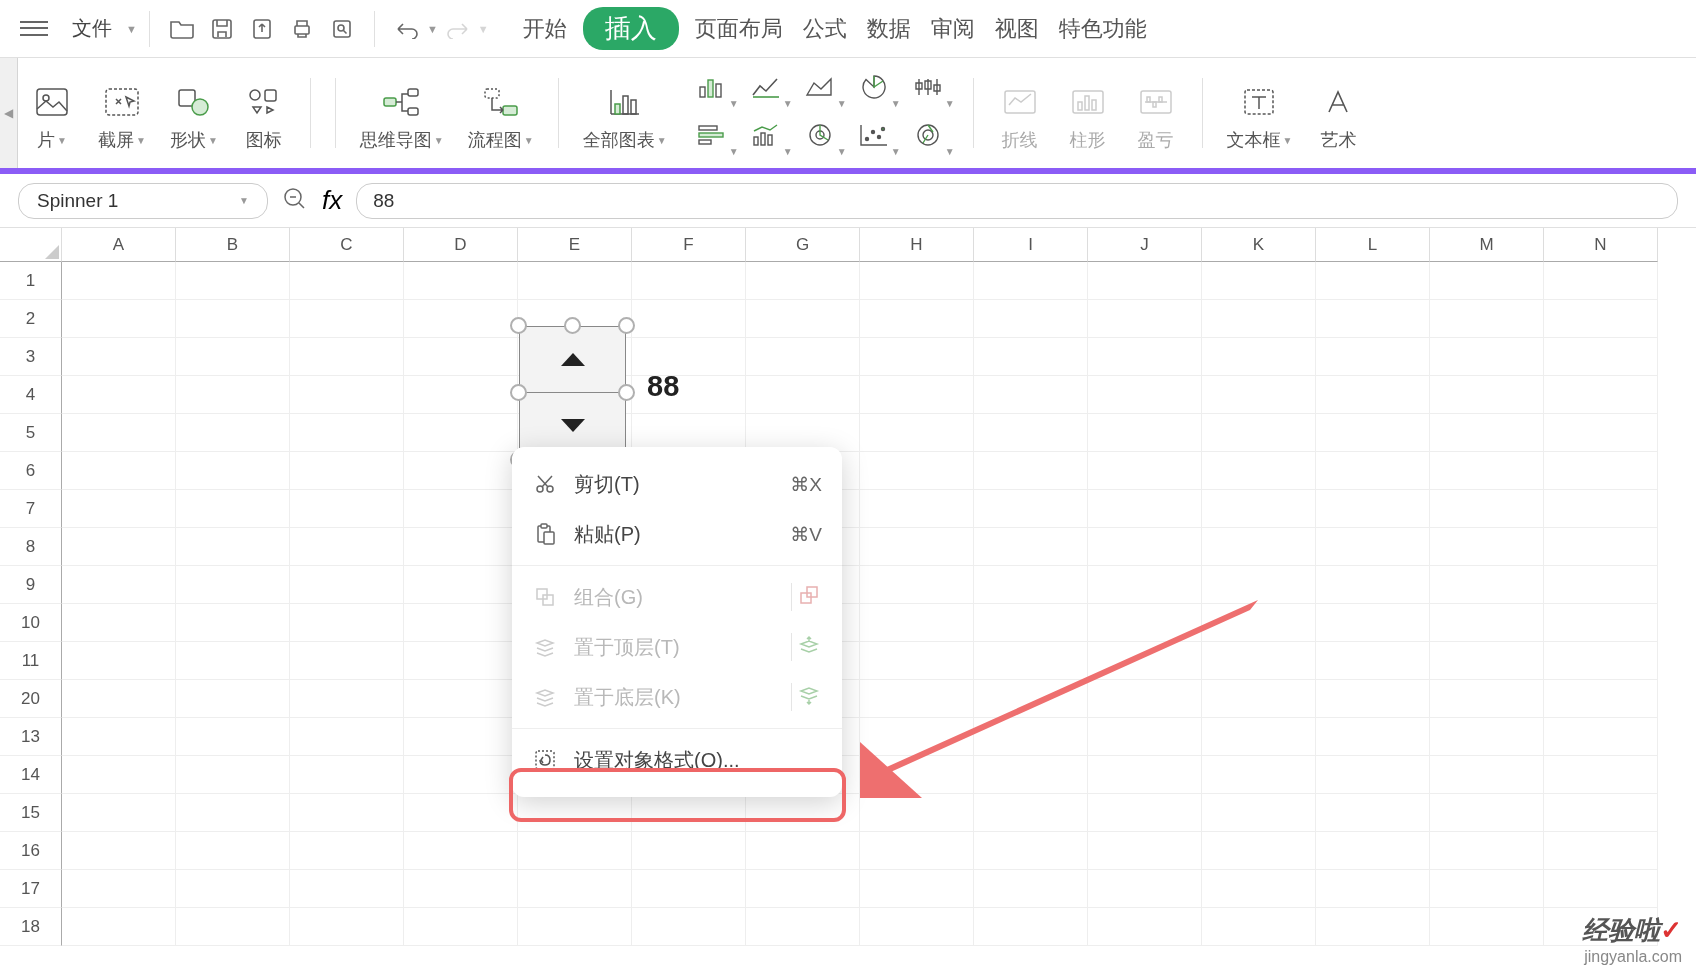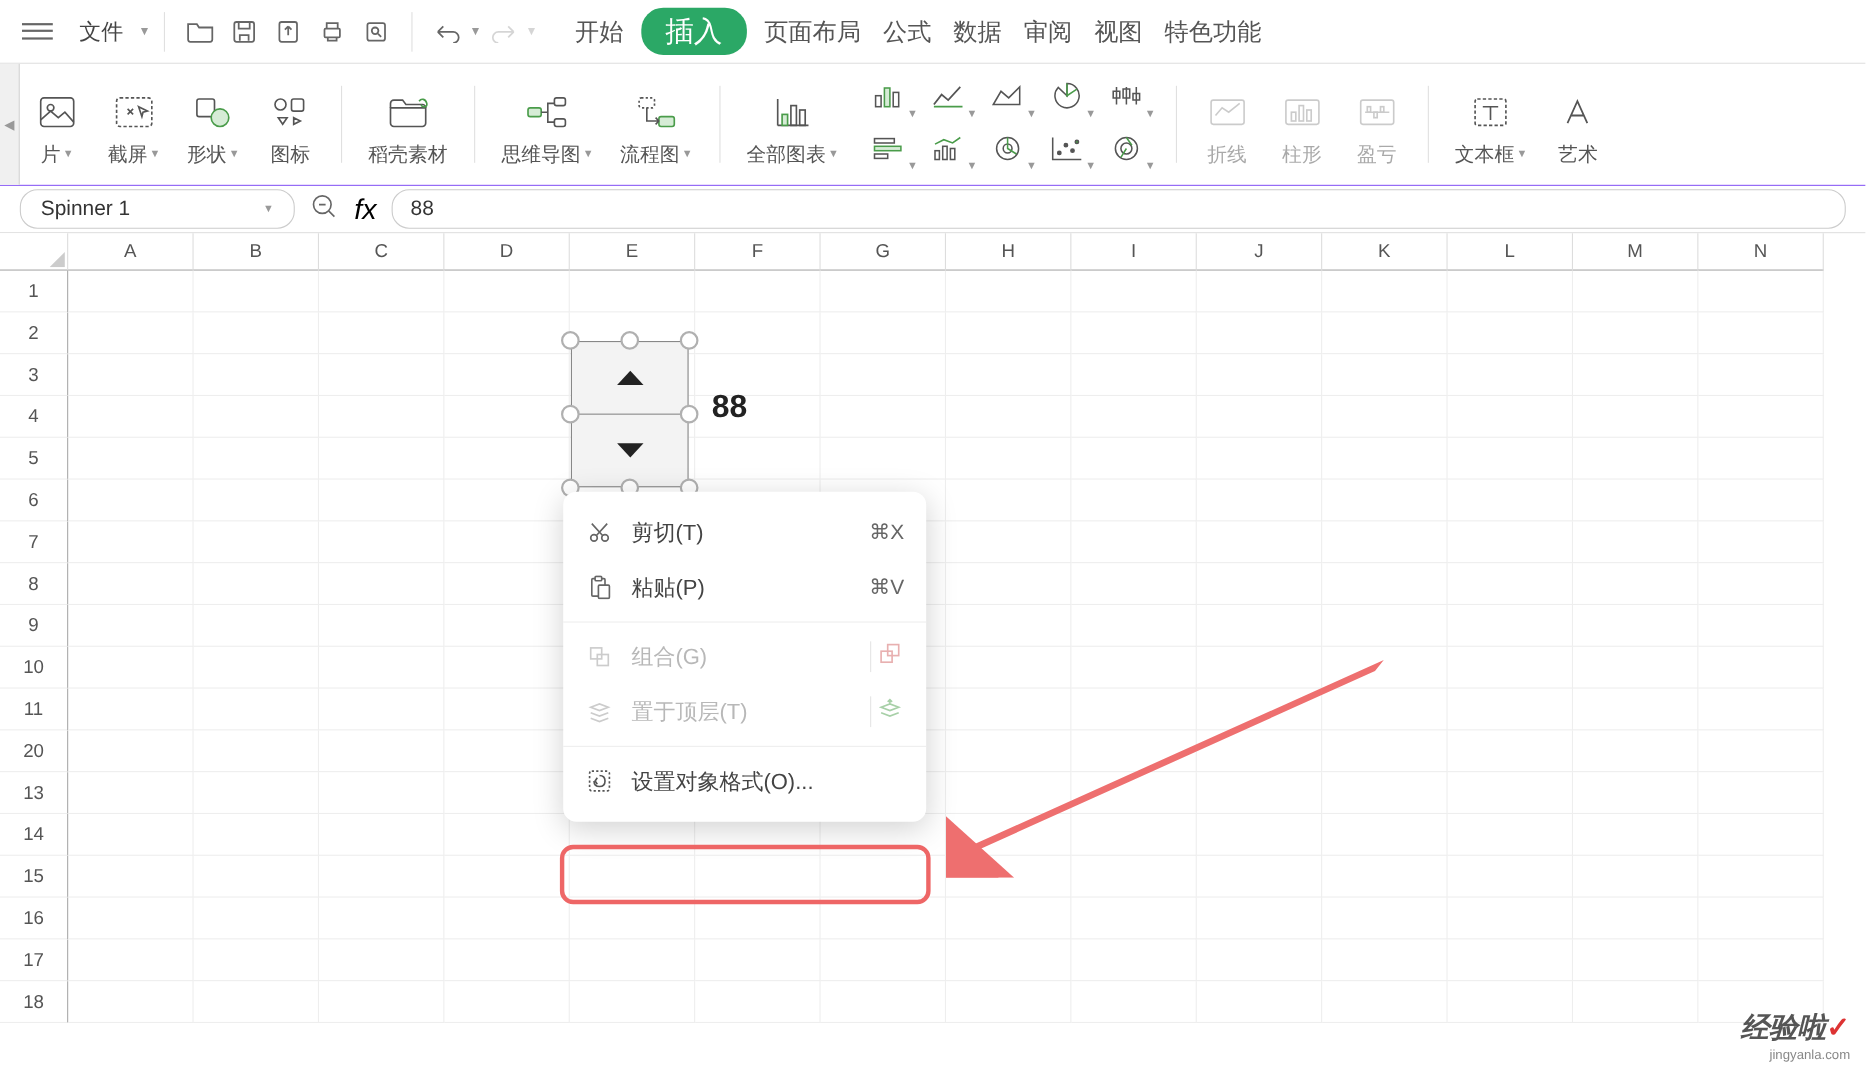--- a/index.html
+++ b/index.html
@@ -17,21 +17,21 @@
 .ribbon { height: 110px; display: flex; align-items: center; padding-left: 0; position: relative; }
 .ribbon-group { display: flex; flex-direction: column; align-items: center; padding: 6px 12px 0; }
 .ribbon-group.row2 { display: block; padding: 6px 8px; }
 .ribbon-btn { display: flex; flex-direction: column; align-items: center; gap: 4px; }
 .ribbon-icon { width: 44px; height: 44px; display: flex; align-items: center; justify-content: center; }
 .ribbon-label { font-size: 18px; color: #555; display: flex; align-items: center; gap: 2px; }
 .small-dd { font-size: 10px; color: #999; }
 .mini-row { display: flex; gap: 4px; margin-bottom: 4px; }
 .mini-btn { width: 50px; height: 44px; display: flex; align-items: center; justify-content: center; position: relative; }
 .left-expand { position: absolute; left: 0; top: 0; bottom: 0; width: 18px; background: #f0f0f0; border-right: 1px solid #d5d5d5; display: flex; align-items: center; justify-content: center; color: #999; font-size: 12px; }
-.fbar { height: 44px; border-top: 1px solid #8b5cf6; border-bottom: 1px solid #e0e0e0; display: flex; align-items: center; padding: 0 18px; gap: 14px; }
+.fbar { height: 60px; border-top: 6px solid #8b5cf6; border-bottom: 1px solid #e0e0e0; display: flex; align-items: center; padding: 0 18px; gap: 14px; }
 .namebox { width: 250px; height: 36px; border: 1px solid #ccc; border-radius: 16px; padding: 0 18px; display: flex; align-items: center; justify-content: space-between; font-size: 19px; color: #333; }
 .fx-label { font-size: 26px; color: #000000; font-style: italic; }
 .formula-input { flex: 1; height: 36px; border: 1px solid #ccc; border-radius: 16px; padding: 0 16px; font-size: 19px; color: #333; display: flex; align-items: center; }
 .grid-area { position: relative; font-size: 17px; }
 .col-headers { display: flex; height: 34px; }
 .corner { width: 62px; border-right: 1px solid #ddd; border-bottom: 1px solid #aaa; background: #fff; display: flex; align-items: flex-end; justify-content: flex-end; }
 .corner svg { margin: 2px; }
 .col-h { width: 114px; border-right: 1px solid #ddd; border-bottom: 1px solid #aaa; display: flex; align-items: center; justify-content: center; color: #555; }
 .rows { display: flex; }
 .row-headers { width: 62px; }
@@ -50,21 +50,21 @@
 .ctx-item.disabled { color: #b8b8b8; }
 .ctx-item .ico { width: 26px; height: 26px; display: flex; align-items: center; justify-content: center; }
 .ctx-item .sc { margin-left: auto; color: #666; font-size: 19px; }
 .ctx-item .right-ico { margin-left: auto; width: 24px; }
 .ctx-item .right-ico::before { content: ""; display: block; width: 1px; height: 28px; background: #e5e5e5; position: absolute; right: 50px; top: 11px; }
 .ctx-sep { height: 1px; background: #eee; margin: 6px 0; }
 .ctx-highlight { position: absolute; left: 509px; top: 768px; width: 337px; height: 54px; border: 4px solid #ee6666; border-radius: 12px; pointer-events: none; }
 .arrow-anno { position: absolute; left: 860px; top: 600px; width: 415px; height: 198px; pointer-events: none; }
 .watermark { position: absolute; right: 14px; bottom: 10px; font-size: 26px; font-weight: 700; color: #555; font-style: italic; }
 .watermark .chk { color: #d33; font-style: normal; }
-.watermark .sub { display: block; font-size: 12px; font-weight: normal; font-style: normal; text-align: right; color: #888; }
+.watermark .sub { display: block; font-size: 16px; font-weight: normal; font-style: normal; text-align: right; color: #888; }
 </style>
 </head>
 <body>
 
 <div class="menubar">
   <div class="hamburger">
       <span></span>
       <span></span>
       <span></span>
     </div>
@@ -179,34 +179,20 @@
             <rect x="18" y="3" width="11" height="11" rx="2"></rect>
             <path d="M6 20l4 6 4-6zM20 20l6 3-6 3z"></path>
           </svg>
         </div>
       <span class="ribbon-label">
           <span>图标</span>
         </span>
     </div>
   </div>
   <div class="sep-v" style="height:70px"></div>
-  <div class="ribbon-group">
-    <div class="ribbon-btn">
-      <div class="ribbon-icon">
-          <svg width="40" height="32" fill="none" stroke="#555" stroke-width="1.5">
-            <path d="M4 12h32v14a3 3 0 0 1-3 3H7a3 3 0 0 1-3-3z"></path>
-            <path d="M4 12V8a3 3 0 0 1 3-3h8l3 4h15a3 3 0 0 1 3 3"></path>
-            <path d="M30 6c2-3 6-2 7 2s-5 4-5 1" stroke="#4a9c4a"></path>
-          </svg>
-        </div>
-      <span class="ribbon-label">
-          <span>稻壳素材</span>
-        </span>
-    </div>
-  </div>
   <div class="sep-v" style="height:70px"></div>
   <div class="ribbon-group">
     <div class="ribbon-btn">
       <div class="ribbon-icon">
           <svg width="40" height="32" fill="none" stroke="#555" stroke-width="1.5">
             <rect x="2" y="12" width="12" height="8" rx="2" fill="#d6ecd6" stroke="#4a9c4a"></rect>
             <rect x="26" y="3" width="10" height="7" rx="2"></rect>
             <rect x="26" y="22" width="10" height="7" rx="2"></rect>
             <path d="M14 16h6M20 16v-8h6M20 16v9h6"></path>
           </svg>
@@ -823,20 +809,31 @@
     <span class="ico">
         <svg width="22" height="22" fill="none" stroke="#ccc" stroke-width="1.5">
           <path d="M3 7l8-3 8 3-8 3zM3 12l8 3 8-3M3 17l8 3 8-3"></path>
         </svg>
       </span>
     <span>置于顶层(T)</span>
     <span class="right-ico"><svg width="22" height="22" fill="none" stroke="#a8d0a8" stroke-width="1.5">
           <path d="M3 10l8-3 8 3-8 3zM3 15l8 3 8-3M11 3v4m-2-2l2-2 2 2"></path>
         </svg></span>
   </div>
+  <div class="ctx-item disabled">
+    <span class="ico">
+        <svg width="22" height="22" fill="none" stroke="#ccc" stroke-width="1.5">
+          <path d="M3 7l8-3 8 3-8 3zM3 12l8 3 8-3M3 17l8 3 8-3"></path>
+        </svg>
+      </span>
+    <span>置于底层(K)</span>
+    <span class="right-ico"><svg width="22" height="22" fill="none" stroke="#a8d0a8" stroke-width="1.5">
+          <path d="M3 7l8-3 8 3-8 3zM3 12l8 3 8-3M11 20v-4m-2 2l2 2 2-2"></path>
+        </svg></span>
+  </div>
   <div class="ctx-sep"></div>
   <div class="ctx-item">
     <span class="ico">
         <svg width="24" height="24" fill="none" stroke="#555" stroke-width="1.5">
           <rect x="3" y="3" width="18" height="18" rx="2" stroke-dasharray="2 2"></rect>
           <path d="M12 7c3 0 5 2 5 5s-2 5-5 5-5-2-5-5" stroke-dasharray="0"></path>
           <path d="M10 9l-2 3 2 3" stroke-dasharray="0"></path>
         </svg>
       </span>
     <span>设置对象格式(O)...</span>

